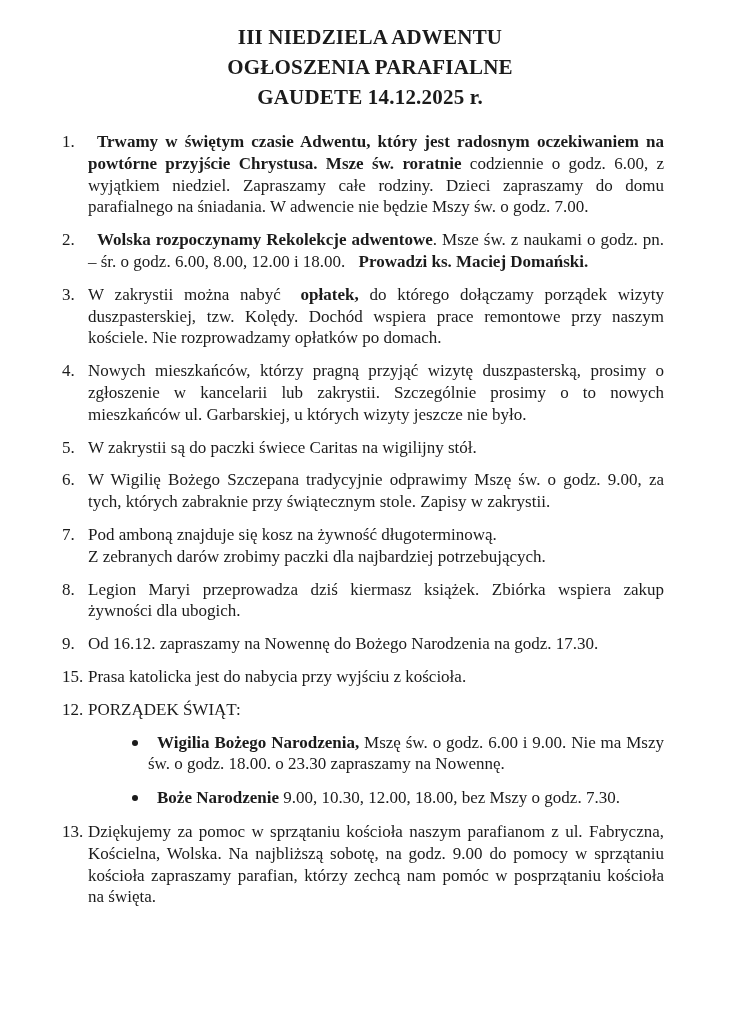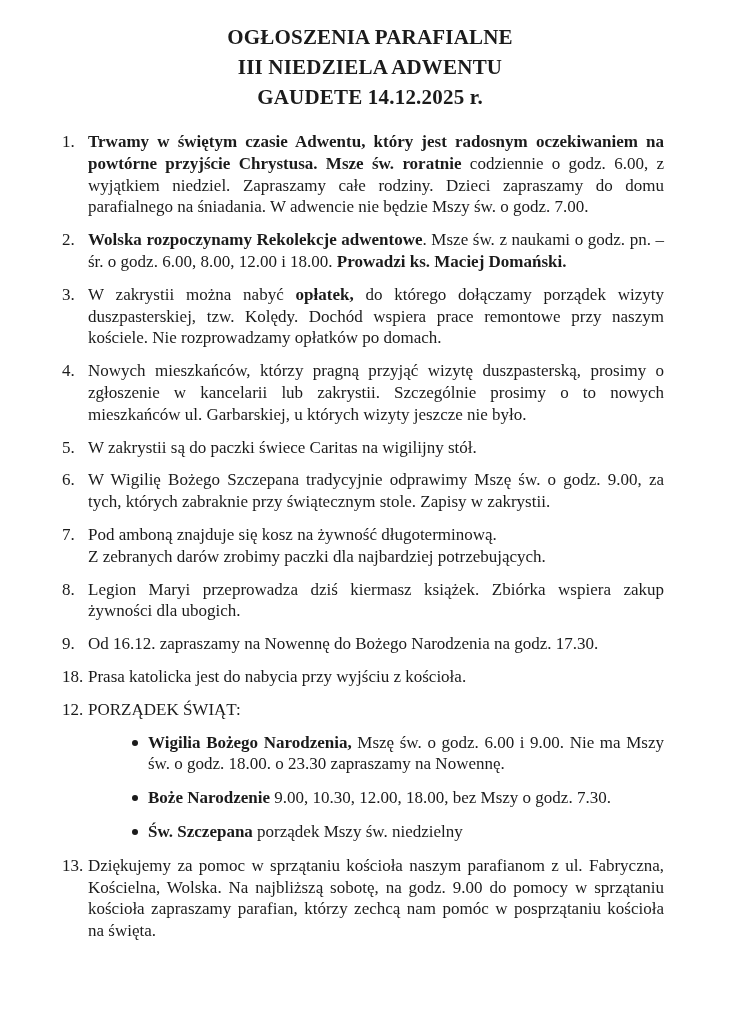--- a/index.html
+++ b/index.html
@@ -31,21 +31,21 @@
     margin-bottom: 11px;
   }
   .num {
     flex: 0 0 26px;
     white-space: nowrap;
   }
   .txt {
     flex: 1 1 auto;
     text-align: justify;
   }
-  .b { font-weight: bold; }
+  .b { font-weight: bold; margin-left: 9px; }
   .bullet {
     display: flex;
     margin-left: 69px;  
     margin-bottom: 12px;
     font-family: Liberation Serif, serif;
   }
   .dot { flex: 0 0 17px; position: relative; }
   .dot::before {
     content: "";
     position: absolute;
@@ -55,22 +55,22 @@
     height: 6px;
     border-radius: 50%;
     background: #1b1b1b;
   }
 </style>
 </head>
 <body>
 
 <div class="page">
   <div class="title">
+    <div>III NIEDZIELA ADWENTU</div>
     <div>OGŁOSZENIA PARAFIALNE</div>
-    <div>III NIEDZIELA ADWENTU</div>
     <div>GAUDETE 14.12.2025 r.</div>
   </div>
 
   <div class="list" id="announcement-list">
       <div class="item">
         <span class="num">1.</span>
         <div class="txt"><span class="b">Trwamy w świętym czasie Adwentu, który jest radosnym oczekiwaniem na powtórne przyjście Chrystusa. Msze św. roratnie</span><span> codziennie o godz. 6.00, z wyjątkiem niedziel. Zapraszamy całe rodziny. Dzieci zapraszamy do domu parafialnego na śniadania. W adwencie nie będzie Mszy św. o godz. 7.00.</span></div>
       </div>
       <div class="item">
         <span class="num">2.</span>
@@ -98,38 +98,34 @@
       </div>
       <div class="item">
         <span class="num">8.</span>
         <div class="txt"><span>Legion Maryi przeprowadza dziś kiermasz książek. Zbiórka wspiera zakup żywności dla ubogich.</span></div>
       </div>
       <div class="item">
         <span class="num">9.</span>
         <div class="txt"><span>Od 16.12.  zapraszamy na Nowennę do Bożego Narodzenia na godz. 17.30.</span></div>
       </div>
       <div class="item">
-        <span class="num">18.</span>
+        <span class="num">15.</span>
         <div class="txt"><span>Prasa katolicka jest do nabycia przy wyjściu z kościoła.</span></div>
       </div>
       <div class="item">
         <span class="num">12.</span>
         <div class="txt"><span>PORZĄDEK ŚWIĄT:</span></div>
       </div>
       <div class="bullet">
         <span class="dot"></span>
         <div class="txt"><span class="b">Wigilia Bożego Narodzenia,</span><span> Mszę św. o godz. 6.00 i 9.00. Nie ma Mszy św. o godz. 18.00. o 23.30 zapraszamy na Nowennę.</span></div>
       </div>
       <div class="bullet">
         <span class="dot"></span>
         <div class="txt"><span class="b">Boże Narodzenie</span><span> 9.00, 10.30, 12.00, 18.00, bez Mszy o godz. 7.30.</span></div>
       </div>
-      <div class="bullet">
-        <span class="dot"></span>
-        <div class="txt"><span class="b">Św. Szczepana</span><span> porządek Mszy św. niedzielny</span></div>
-      </div>
       <div class="item">
         <span class="num">13.</span>
         <div class="txt"><span>Dziękujemy za pomoc w sprzątaniu kościoła naszym parafianom z ul. Fabryczna, Kościelna, Wolska. Na najbliższą sobotę, na godz. 9.00 do pomocy w sprzątaniu kościoła zapraszamy parafian, którzy zechcą nam pomóc w posprzątaniu kościoła na święta.</span></div>
       </div>
     </div>
 
 </div>
 
 </body></html>

